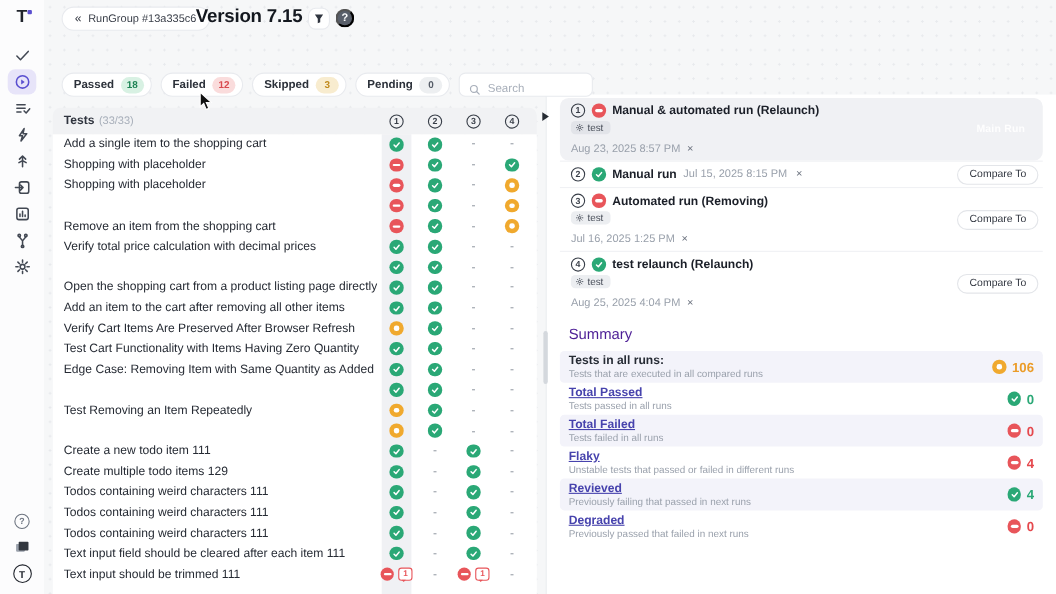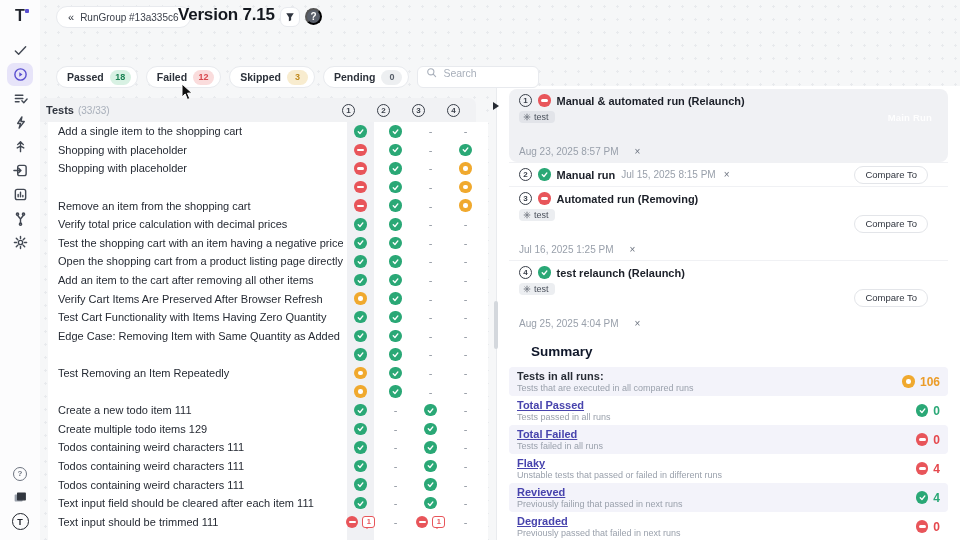--- a/index.html
+++ b/index.html
@@ -36,25 +36,25 @@
     font-size:10px;font-weight:700;display:flex;align-items:center;justify-content:center;z-index:4;cursor:pointer}
   
   .filters{position:absolute;left:56px;top:66px;display:flex;gap:8px;z-index:4}
   .fpill{height:22px;background:#fff;border:1px solid #e8eaee;border-radius:12px;padding:0 6px 0 10px;
     display:inline-flex;align-items:center;gap:6px;font-size:10.5px;font-weight:600;color:#2c313a;cursor:pointer}
   .fbadge{height:15px;min-width:21px;padding:0 5px;border-radius:8px;font-size:9px;font-weight:700;display:flex;align-items:center;justify-content:center}
   .fbadge.passed{background:#d8f1e3;color:#1c8354}
   .fbadge.failed{background:#fadcdc;color:#d8494e}
   .fbadge.skipped{background:#f8eccf;color:#c08a1d}
   .fbadge.pending{background:#edeff1;color:#565d68}
-  .search{width:122px;height:22px;background:#fff;border:1px solid #e8eaee;border-radius:6px;display:flex;align-items:flex-start;gap:6px;padding:0 8px}
+  .search{width:122px;height:22px;background:#fff;border:1px solid #e8eaee;border-radius:6px;display:flex;align-items:flex-end;gap:6px;padding:0 8px}
   .search input{border:none;outline:none;width:80px;font-size:10.5px;color:#3a3f49;background:transparent;font-family:inherit}
   .search input::placeholder{color:#a8afba}
   
-  .thead{position:absolute;left:36px;top:98px;width:440px;height:24px;background:#f1f2f4;border-radius:7px 7px 0 0;
+  .thead{position:absolute;left:48px;top:98px;width:440px;height:24px;background:#f1f2f4;border-radius:7px 7px 0 0;
     display:flex;align-items:center;z-index:3}
   .t-title{padding-left:10px;font-size:11px;font-weight:700;color:#30353f}
   .t-count{font-size:10px;color:#a8afba;margin-left:4px;font-weight:400}
   .cells{margin-left:auto;display:flex;padding-right:5px}
   .cell{width:35px;display:flex;align-items:center;justify-content:center}
   .cnum{width:13px;height:13px;border:1.3px solid #383e48;border-radius:50%;font-size:8px;font-weight:700;color:#383e48;
     display:inline-flex;align-items:center;justify-content:center;flex:none;background:transparent}
   .tbody{position:absolute;left:48px;top:122px;width:440px;bottom:0;background:#fff;z-index:2}
   .colband{position:absolute;left:299px;top:0;bottom:0;width:27px;background:#f0f1f4}
   .trow{height:18.6px;display:flex;align-items:center;position:relative;cursor:pointer}
@@ -81,25 +81,25 @@
   .run{position:relative;padding:5px 10px;border-top:1px solid #f0f1f4}
   .run:first-child{border-top:none}
   .run.hl{background:#f0f1f4;border-radius:8px;border-top:none}
   .rline{height:13px;display:flex;align-items:center;gap:6px}
   .rtitle{font-size:11px;font-weight:700;color:#1b1f28;white-space:nowrap}
   .rdate{font-size:10px;color:#99a0ab;white-space:nowrap}
   .x{font-size:10px;color:#6d7480;cursor:pointer;margin-left:2px}
   .rtag{margin-top:3px;height:12px;display:inline-flex;align-items:center;gap:3px;background:#e2e4e9;border-radius:4px;
     padding:0 6px 0 4px;font-size:9px;color:#4a505b;width:max-content}
   .run:not(.hl) .rtag{background:#eceef1}
-  .rdate2{margin-top:20px;height:12px;display:flex;align-items:center;gap:14px;font-size:10px;color:#99a0ab}
+  .rdate2{margin-top:4px;height:12px;display:flex;align-items:center;gap:4px;font-size:10px;color:#99a0ab}
   .ghost{position:absolute;right:16px;top:23px;font-size:9.5px;font-weight:700;color:rgba(255,255,255,.9);letter-spacing:.2px}
-  .cmp{position:absolute;right:20px;top:50%;transform:translateY(-50%);height:18px;padding:0 10px;background:#fff;
+  .cmp{position:absolute;right:4px;top:50%;transform:translateY(-50%);height:18px;padding:0 10px;background:#fff;
     border:1px solid #e3e5e9;border-radius:10px;font-size:9.5px;color:#30353f;font-family:inherit;cursor:pointer}
-  .sum-head{margin:10px 0 0 34px;height:19px;font-size:13.5px;font-weight:700;color:#0f172a}
+  .sum-head{margin:10px 0 0 20px;height:19px;font-size:13.5px;font-weight:400;color:#4c1d95}
   .sumrows{margin:4px 12px 0}
   .srow{height:29px;display:flex;align-items:center;padding:0 8px;border-radius:4px}
   .srow.alt{background:#f3f3fa}
   .s-title{font-size:11px;font-weight:700;color:#272c35}
   .s-title.link{color:#4743ad;text-decoration:underline;cursor:pointer}
   .s-desc{font-size:9px;color:#9aa1ac;margin-top:1.5px}
   .sval{margin-left:auto;display:flex;align-items:center;gap:5px}
   .num{font-size:12px;font-weight:700}
   .num.total{color:#3f454e}.num.passed{color:#2aa876}.num.failed{color:#e5484d}.num.skipped{color:#eb9c28}
   
@@ -388,21 +388,20 @@
           </span>
           <span class="cell">
             <span class="st-none">-</span>
           </span>
           <span class="cell">
             <span class="st-none">-</span>
           </span>
         </span>
       </div>
       <div class="trow">
-        <span class="tname">Test the shopping cart with an item having a negative price</span>
         <span class="cells">
           <span class="cell">
             <span class="st passed">
               <svg viewBox="0 0 16 16">
                 <path d="M4 8.6l3 3 5.2-6.4" fill="none" stroke="#fff" stroke-width="2.4" stroke-linecap="round" stroke-linejoin="round"></path>
               </svg>
             </span>
           </span>
           <span class="cell">
             <span class="st passed">

